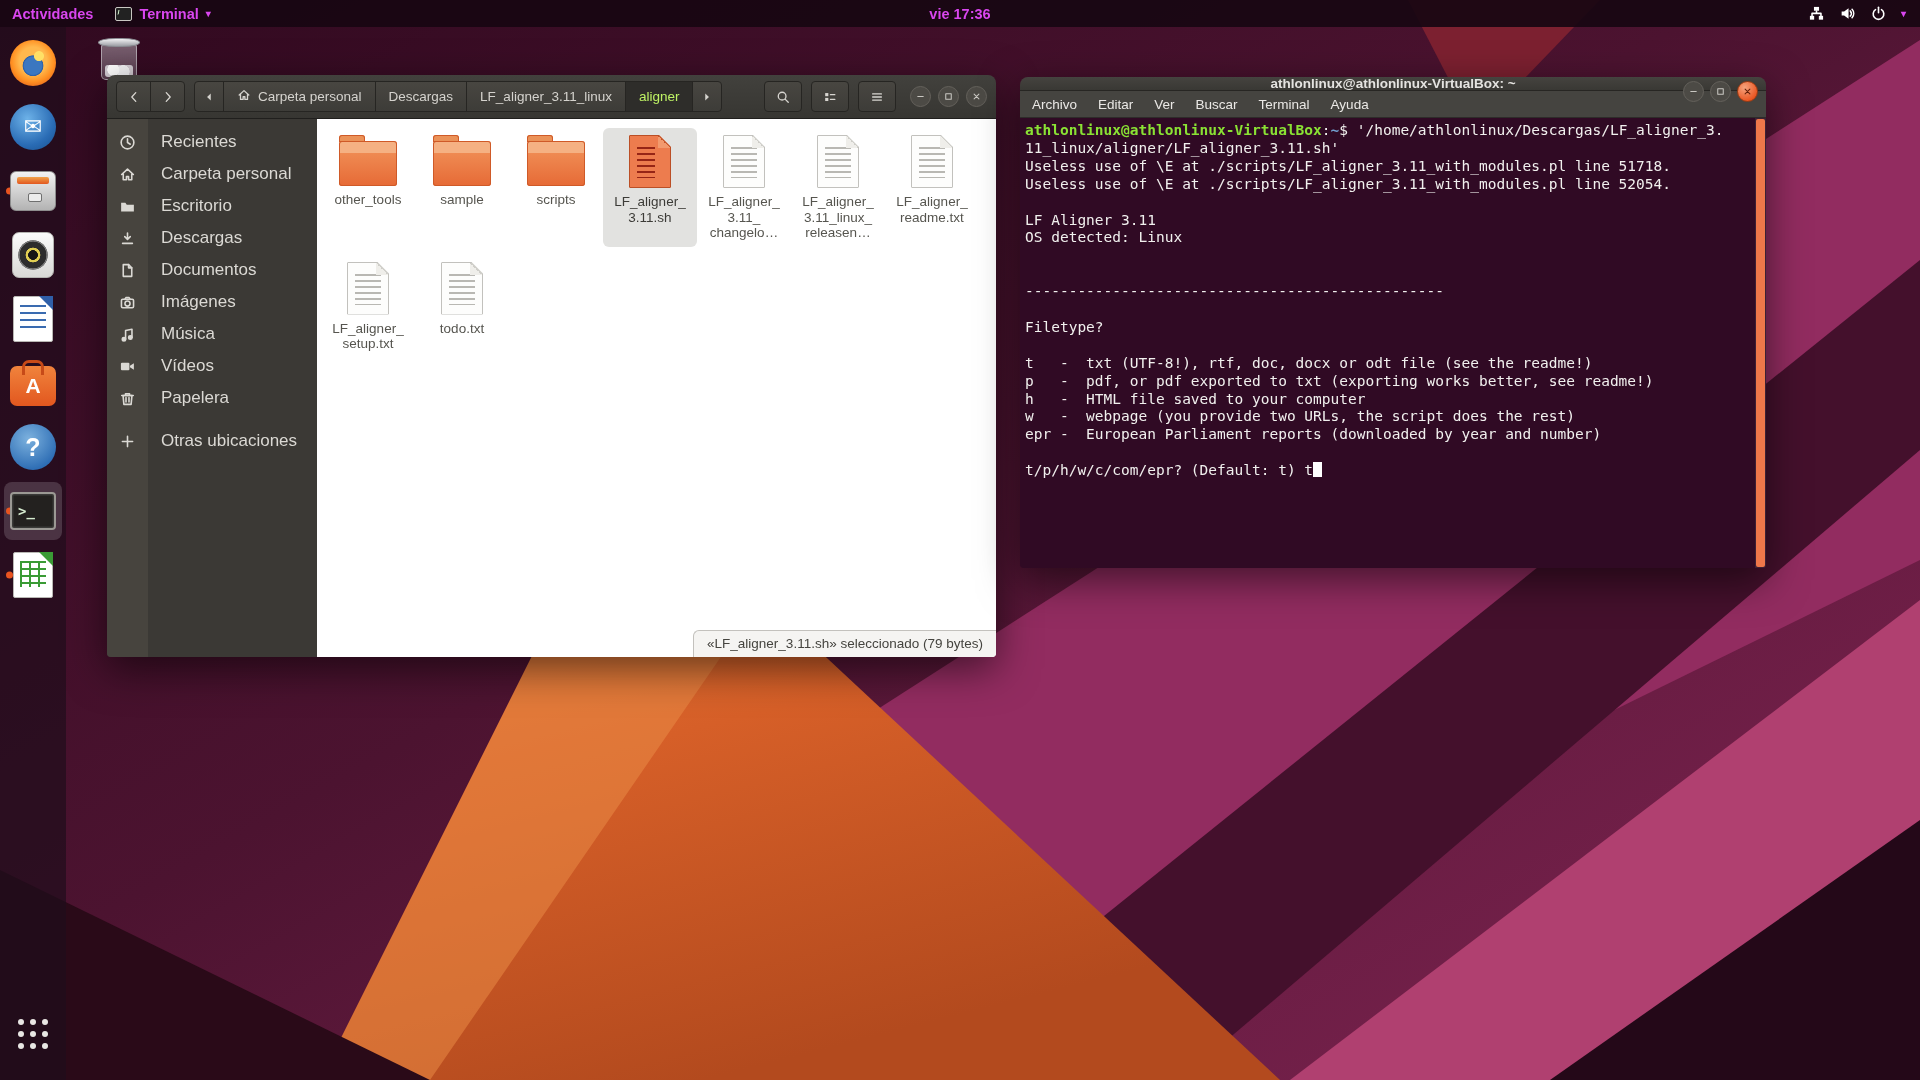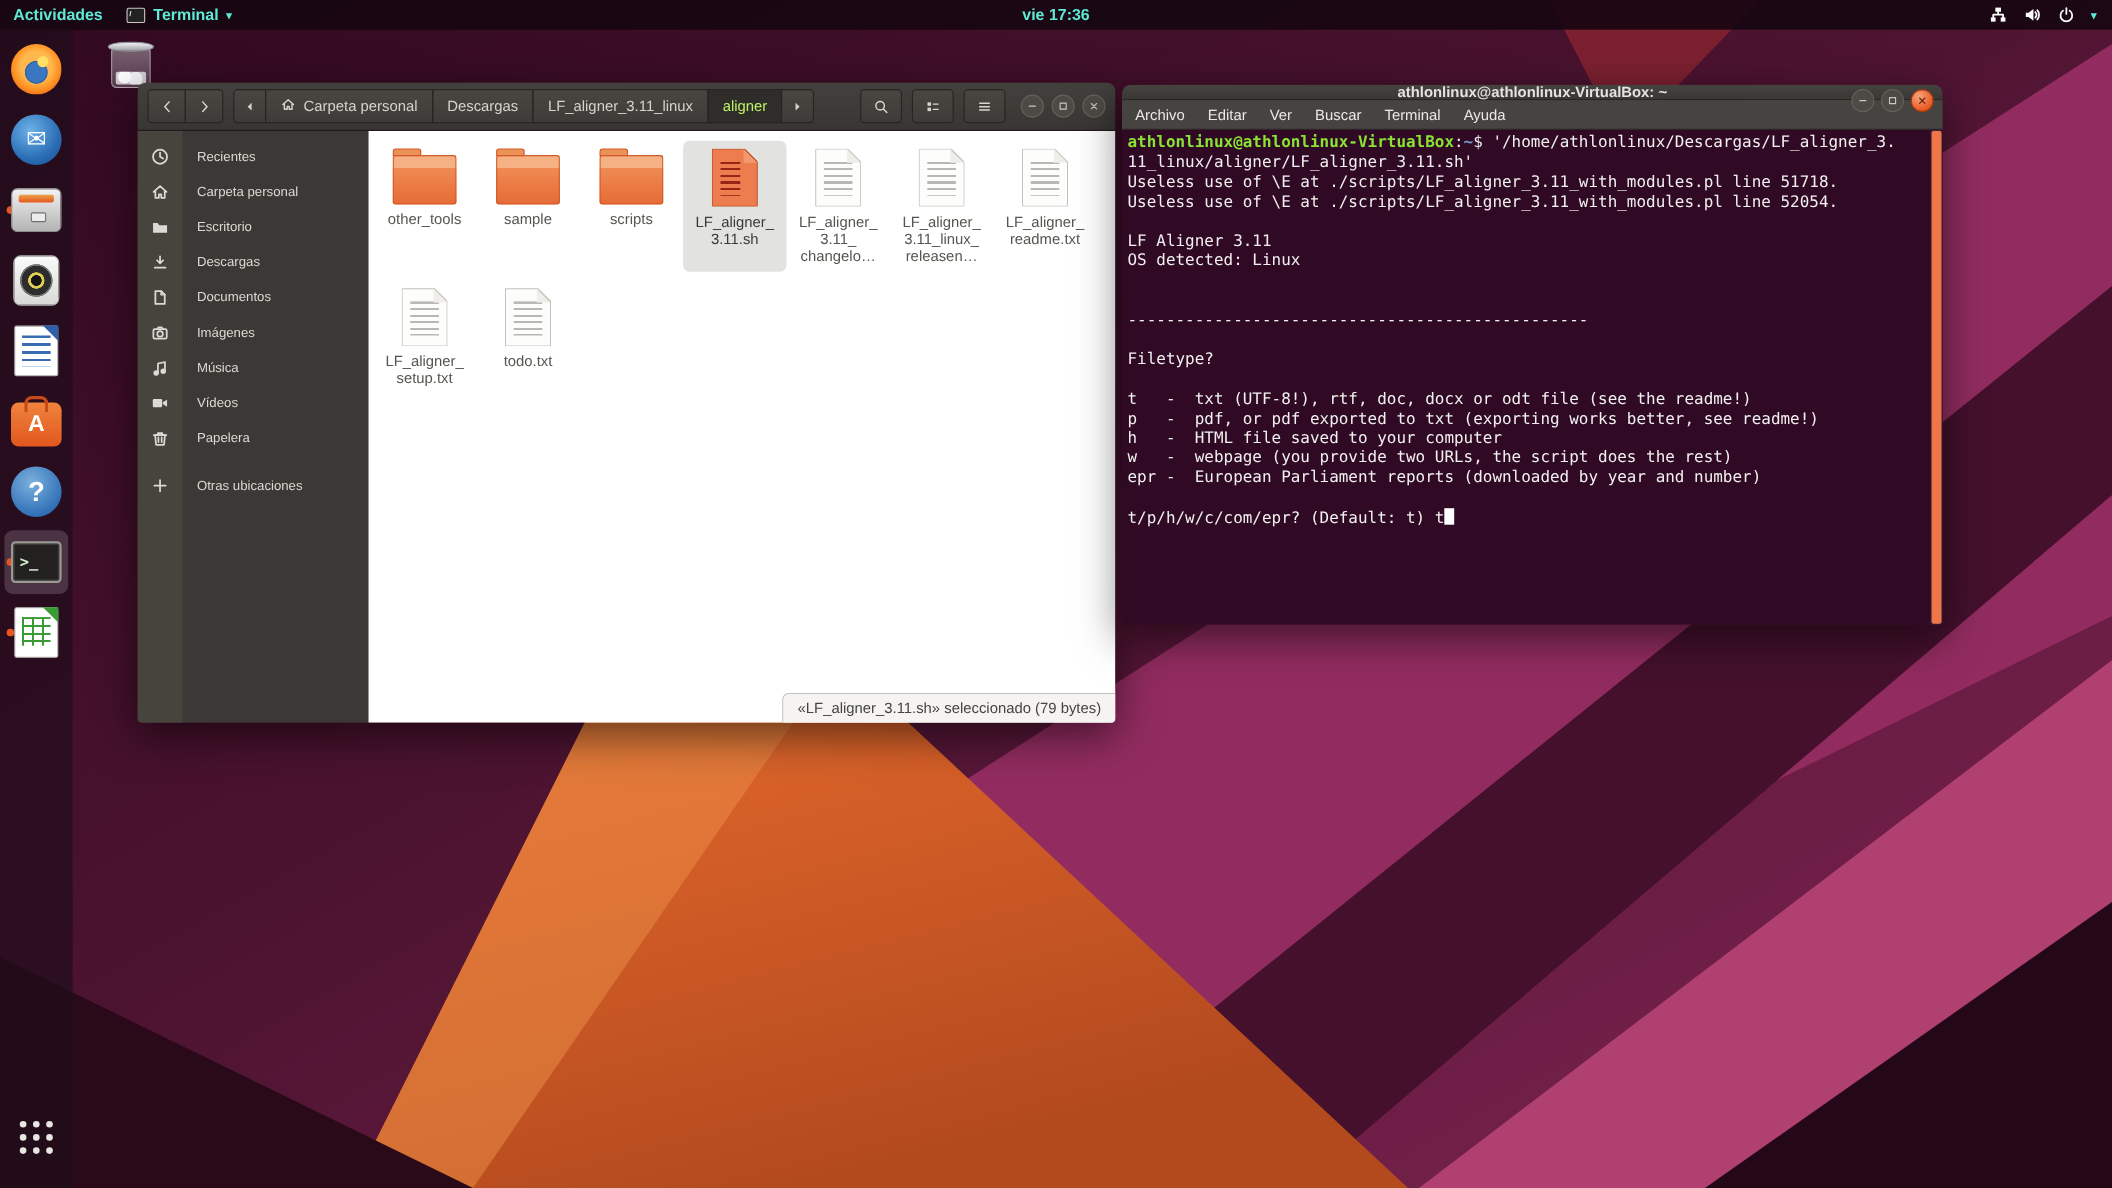--- a/index.html
+++ b/index.html
@@ -1,21 +1,21 @@
 <!DOCTYPE html>
 <html><head>
 <meta charset="utf-8">
 <style>
   *{margin:0;padding:0;box-sizing:border-box}
   html,body{width:1920px;height:1080px;overflow:hidden;font-family:"Liberation Sans",sans-serif}
   .desktop{position:absolute;inset:0;width:1920px;height:1080px;overflow:hidden;background:#4b1430}
   .wallpaper{position:absolute;inset:0}
   
   .topbar{position:absolute;top:0;left:0;right:0;height:27px;background:rgba(24,6,18,.93);z-index:60;
-    display:flex;align-items:center;color:#5eead4;font-size:14.5px;font-weight:700}
+    display:flex;align-items:center;color:#d946ef;font-size:14.5px;font-weight:700}
   .tb-left{display:flex;align-items:center;gap:22px;padding-left:12px}
   .appmenu{display:flex;align-items:center;gap:7px}
   .appmenu .mini-term{width:17px;height:14px;background:#222;border:1px solid #c9c7c2;border-radius:2px;position:relative}
   .appmenu .mini-term::before{content:"";position:absolute;left:2px;top:2px;width:5px;height:4px;
     border-left:1.5px solid #cfe8c8;border-bottom:1.5px solid transparent;transform:skewX(-10deg)}
   .tb-center{position:absolute;left:0;right:0;text-align:center;pointer-events:none}
   .tb-center span{pointer-events:auto;padding:0 10px}
   .tb-right{margin-left:auto;display:flex;align-items:center;gap:14px;padding-right:14px}
   .tb-ic{width:17px;height:17px;display:inline-flex;align-items:center;justify-content:center;color:#fff}
   .tb-ic svg{width:17px;height:17px}
@@ -75,21 +75,21 @@
     background:linear-gradient(rgba(235,236,240,.38),rgba(170,172,180,.30));border:1px solid rgba(225,226,230,.55)}
   .desk-trash .paper{position:absolute;left:9px;right:9px;bottom:3px;height:12px;border-radius:3px;
     background:radial-gradient(circle at 30% 40%,#fdfdfd 0 28%,transparent 30%),radial-gradient(circle at 65% 55%,#f2f2f4 0 32%,transparent 34%),rgba(250,250,252,.75)}
   
   .win{position:absolute;box-shadow:0 12px 40px rgba(0,0,0,.55);display:flex;flex-direction:column}
   .wc{width:21px;height:21px;border-radius:50%;background:#4c4a45;border:1px solid #64615b;color:#c9c7c2;
     display:flex;align-items:center;justify-content:center;font-size:12px;line-height:1}
   .wc svg{width:11px;height:11px}
   .wc.close-orange{background:radial-gradient(circle at 35% 30%,#f6a37d,#e95420 75%);border-color:#a03b11;color:#64200a}
   
-  .files-window{left:125px;top:75px;width:889px;height:582px;z-index:30;border-radius:9px 9px 4px 4px}
+  .files-window{left:107px;top:75px;width:889px;height:582px;z-index:30;border-radius:9px 9px 4px 4px}
   .fw-header{height:44px;background:linear-gradient(#42413d,#373632);border-bottom:1px solid #201f1d;
     border-radius:8px 8px 0 0;display:flex;align-items:center;padding:0 9px}
   .navpair{display:flex}
   .hbtn{height:31px;background:linear-gradient(#484641,#3d3c38);border:1px solid #262522;color:#d8d6d1;
     display:flex;align-items:center;justify-content:center}
   .hbtn svg{width:14px;height:14px}
   .nav-back{width:35px;border-radius:4px 0 0 4px}
   .nav-fwd{width:35px;border-radius:0 4px 4px 0;margin-left:-1px}
   .crumbs{display:flex;margin-left:10px}
   .crumb{display:flex;align-items:center;gap:7px;padding:0 13px;height:31px;
@@ -99,21 +99,21 @@
   .crumb.mini{padding:0 7px}
   .crumb.first{border-radius:4px 0 0 4px}
   .crumb.last{border-radius:0 4px 4px 0}
   .crumb.active{background:#2e2d2a;color:#bef264;font-weight:400}
   .fw-tools{margin-left:auto;display:flex;gap:9px;align-items:center}
   .tool-btn{width:38px;border-radius:4px}
   .fw-controls{display:flex;gap:7px;margin-left:14px}
   .fw-body{flex:1;display:flex;min-height:0;overflow:hidden;border-radius:0 0 4px 4px}
   .fw-sidebar{width:210px;background:#3b3935;position:relative;padding-top:7px;flex-shrink:0}
   .fw-sidebar::before{content:"";position:absolute;left:0;top:0;bottom:0;width:41px;background:#47443e}
-  .sb-item{position:relative;height:32px;display:flex;align-items:center;color:#dbd9d4;font-size:12px}
+  .sb-item{position:relative;height:32px;display:flex;align-items:center;color:#dbd9d4;font-size:17px}
   .sb-item.other{margin-top:11px}
   .sb-ic{width:41px;display:flex;align-items:center;justify-content:center;flex-shrink:0}
   .sb-ic svg{width:17px;height:17px}
   .sb-label{margin-left:13px}
   .fw-content{flex:1;background:#fff;position:relative;padding:9px 4px}
   .files-grid{display:flex;flex-wrap:wrap;align-content:flex-start}
   .file-tile{width:94px;display:flex;flex-direction:column;align-items:center;padding:5px 2px 6px;border-radius:6px;margin-bottom:8px}
   .file-tile.selected{background:#e2e2e0}
   .file-label{margin-top:6px;font-size:13.5px;line-height:15.5px;color:#56554f;text-align:center}
   .file-tile.selected .file-label{color:#3c3b37}

